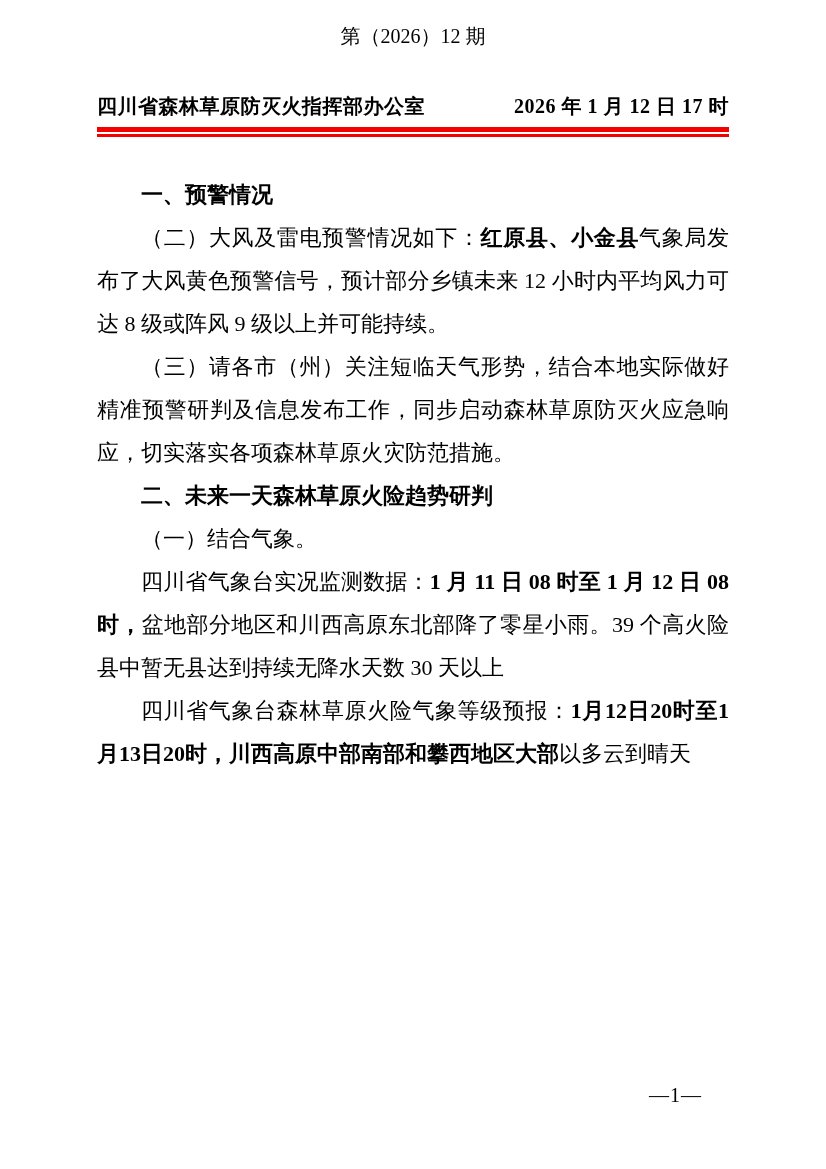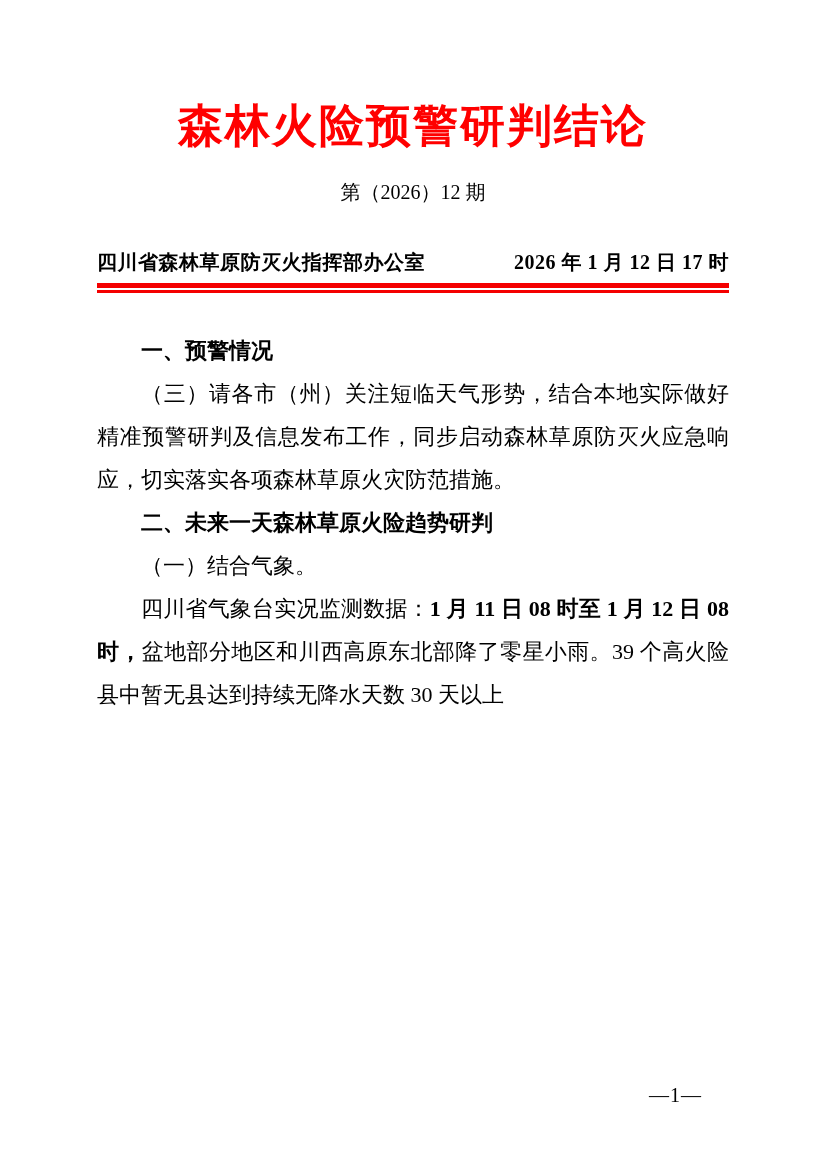--- a/index.html
+++ b/index.html
@@ -78,36 +78,37 @@
     bottom: 62px;
     font-size: 20px;
     letter-spacing: 1px;
   }
 </style>
 </head>
 <body>
 
 <div class="page">
 
-  <div class="doc-title" style="color: rgb(255, 0, 0);">森林火险预警研判结论</div>
 
   <div class="doc-issue">第（2026）12 期</div>
 
   <div class="header-row">
     <span class="header-org">四川省森林草原防灭火指挥部办公室</span>
     <span class="header-date">2026 年 1 月 12 日 17 时</span>
   </div>
 
   <div class="red-rule" style="border-top-color: rgb(244, 0, 0); border-bottom-color: rgb(244, 0, 0);"></div>
 
   <div class="doc-body">
     <p class="heading"><span class="seg-bold">一、预警情况</span></p>
+    <p><span>（二）大风及雷电预警情况如下：</span><span class="seg-bold">红原县、小金县</span><span>气象局发布了大风黄色预警信号，预计部分乡镇未来 12 小时内平均风力可达 8 级或阵风 9 级以上并可能持续。</span></p>
     <p><span>（三）请各市（州）关注短临天气形势，结合本地实际做好精准预警研判及信息发布工作，同步启动森林草原防灭火应急响应，切实落实各项森林草原火灾防范措施。</span></p>
     <p class="heading"><span class="seg-bold">二、未来一天森林草原火险趋势研判</span></p>
     <p><span>（一）结合气象。</span></p>
     <p><span>四川省气象台实况监测数据：</span><span class="seg-bold">1 月 11 日 08 时至 1 月 12 日 08 时，</span><span>盆地部分地区和川西高原东北部降了零星小雨。39 个高火险县中暂无县达到持续无降水天数 30 天以上</span></p>
+    <p><span>四川省气象台森林草原火险气象等级预报：</span><span class="seg-bold">1月12日20时至1月13日20时，川西高原中部南部和攀西地区大部</span><span>以多云到晴天</span></p>
   </div>
 
   <div class="footer">
     <span>—1—</span>
   </div>
 
 </div>
 
 </body></html>

